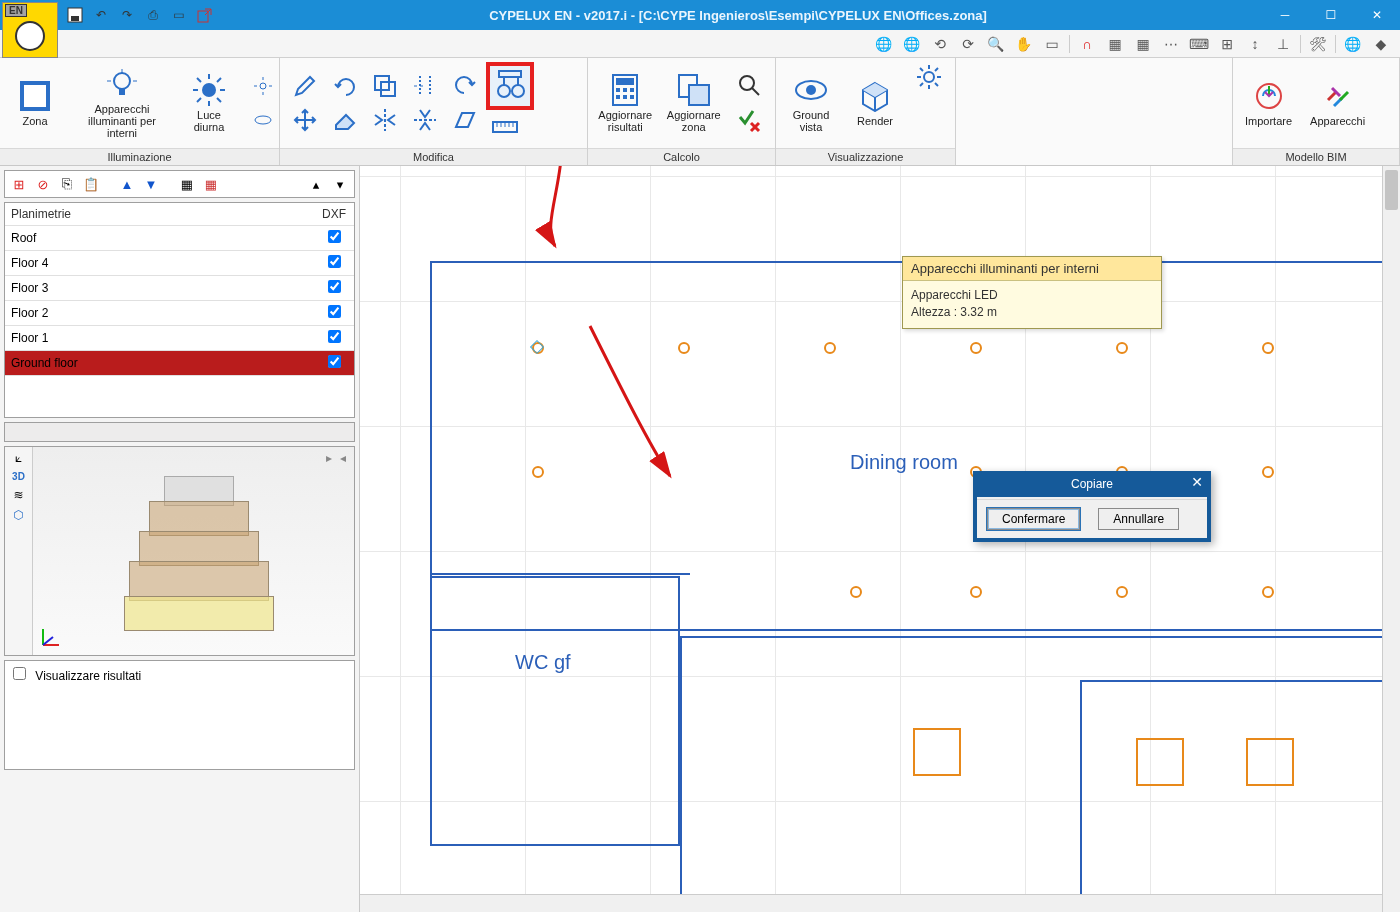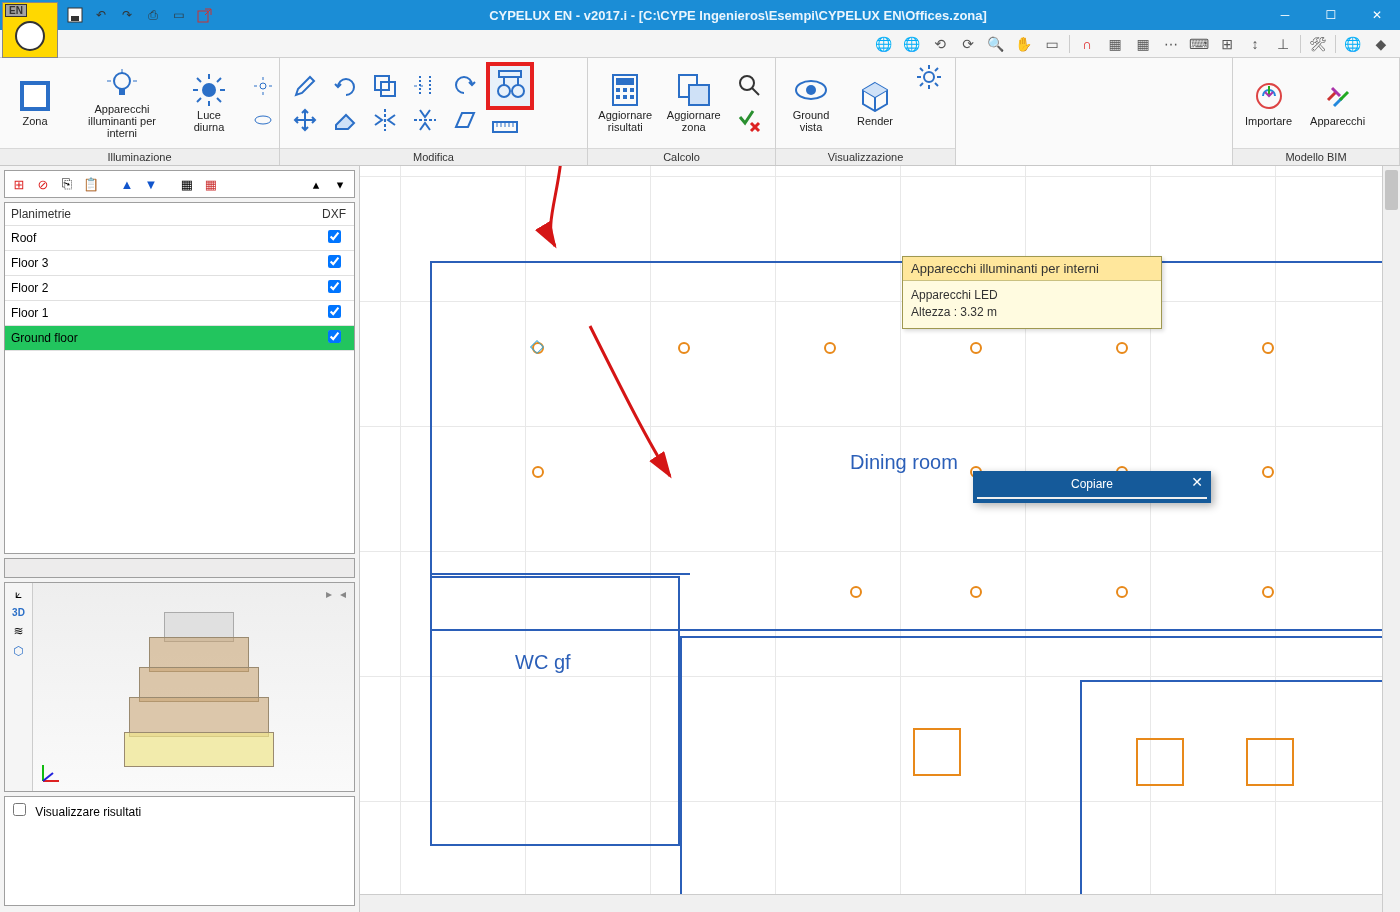--- a/index.html
+++ b/index.html
@@ -35,23 +35,23 @@
   
   
   .main { display:flex; height: calc(912px - 30px - 28px - 108px); }
   .side { width:360px; background:#f4f4f4; border-right:1px solid #c8c8c8; display:flex; flex-direction:column; padding:4px; gap:4px;}
   .panel { border:1px solid #9f9f9f; background:#fff; }
   .side-tools { height:28px; display:flex; align-items:center; gap:4px; padding:0 4px; border:1px solid #9f9f9f; background:#fff;}
   .side-tools .s-icon { width:20px; height:20px; display:flex; align-items:center; justify-content:center; font-size:13px;}
   .floor-table { width:100%; border-collapse:collapse;}
   .floor-table th, .floor-table td { border-bottom:1px solid #e0e0e0; padding:4px 6px; text-align:left; font-size:12px;}
   .floor-table th { font-weight:400; color:#333; background:#fff;}
-  .floor-table tr.selected td { background:#22c55e;}
+  .floor-table tr.selected td { background:#b91c1c;}
   .floor-table td.chk { text-align:center; width:40px;}
-  .panel.floors { height:352px; overflow:auto; }
+  .panel.floors { height:216px; overflow:auto; }
   .panel.status { height:20px; background:#edecec;}
   .panel.preview { height:210px; position:relative; background:#f1f1f1; display:flex;}
   .preview-tools { width:28px; background:#f5f5f5; border-right:1px solid #ccc; display:flex; flex-direction:column; gap:6px; padding:4px 0; align-items:center;}
   .preview-canvas { flex:1; background:linear-gradient(180deg,#eeeeee,#fafafa); display:flex; align-items:center; justify-content:center; position:relative;}
   .building { width:180px; height:170px; position:relative;}
   .building .box { position:absolute; border:1px solid #9a8a70; background:rgba(198,160,110,0.55);}
   .panel.results { padding:6px 8px; height:110px;}
   .results input[type=checkbox]{ margin-right:6px;}
 
   
@@ -475,20 +475,24 @@
           <th>Planimetrie</th>
           <th style="text-align:center;width:40px">DXF</th>
         </tr>
           </thead>
         <tbody id="floors-body">
             <tr>
               <td>Roof</td>
               <td class="chk"><input type="checkbox" checked="" style=""></td>
             </tr>
             <tr>
+              <td>Floor 4</td>
+              <td class="chk"><input type="checkbox" checked="" style=""></td>
+            </tr>
+            <tr>
               <td>Floor 3</td>
               <td class="chk"><input type="checkbox" checked="" style=""></td>
             </tr>
             <tr>
               <td>Floor 2</td>
               <td class="chk"><input type="checkbox" checked="" style=""></td>
             </tr>
             <tr>
               <td>Floor 1</td>
               <td class="chk"><input type="checkbox" checked="" style=""></td>
@@ -581,20 +585,24 @@
         <div>Apparecchi LED</div>
         <div>Altezza : 3.32 m</div>
       </div>
     </div>
 
     <div class="dialog">
       <div class="dlg-title">
         <span>Copiare</span>
         <span class="dlg-close">✕</span>
       </div>
+      <div class="dlg-buttons">
+        <button class="primary">Confermare</button>
+        <button>Annullare</button>
+      </div>
     </div>
 
     <svg class="arrow-svg" style="left:0;top:0" width="1040" height="740">
       <defs>
           <marker id="ah" markerWidth="10" markerHeight="10" refX="8" refY="3" orient="auto">
             <path d="M0 0 L9 3 L0 6 Z" fill="#d51515"></path>
           </marker>
         </defs>
       <path d="M 200 -55 C 210 10, 180 55, 195 80" fill="none" stroke="#d51515" stroke-width="3" marker-end="url(#ah)"></path>
       <path d="M 230 160 C 260 220, 290 280, 310 310" fill="none" stroke="#d51515" stroke-width="3" marker-end="url(#ah)"></path>

